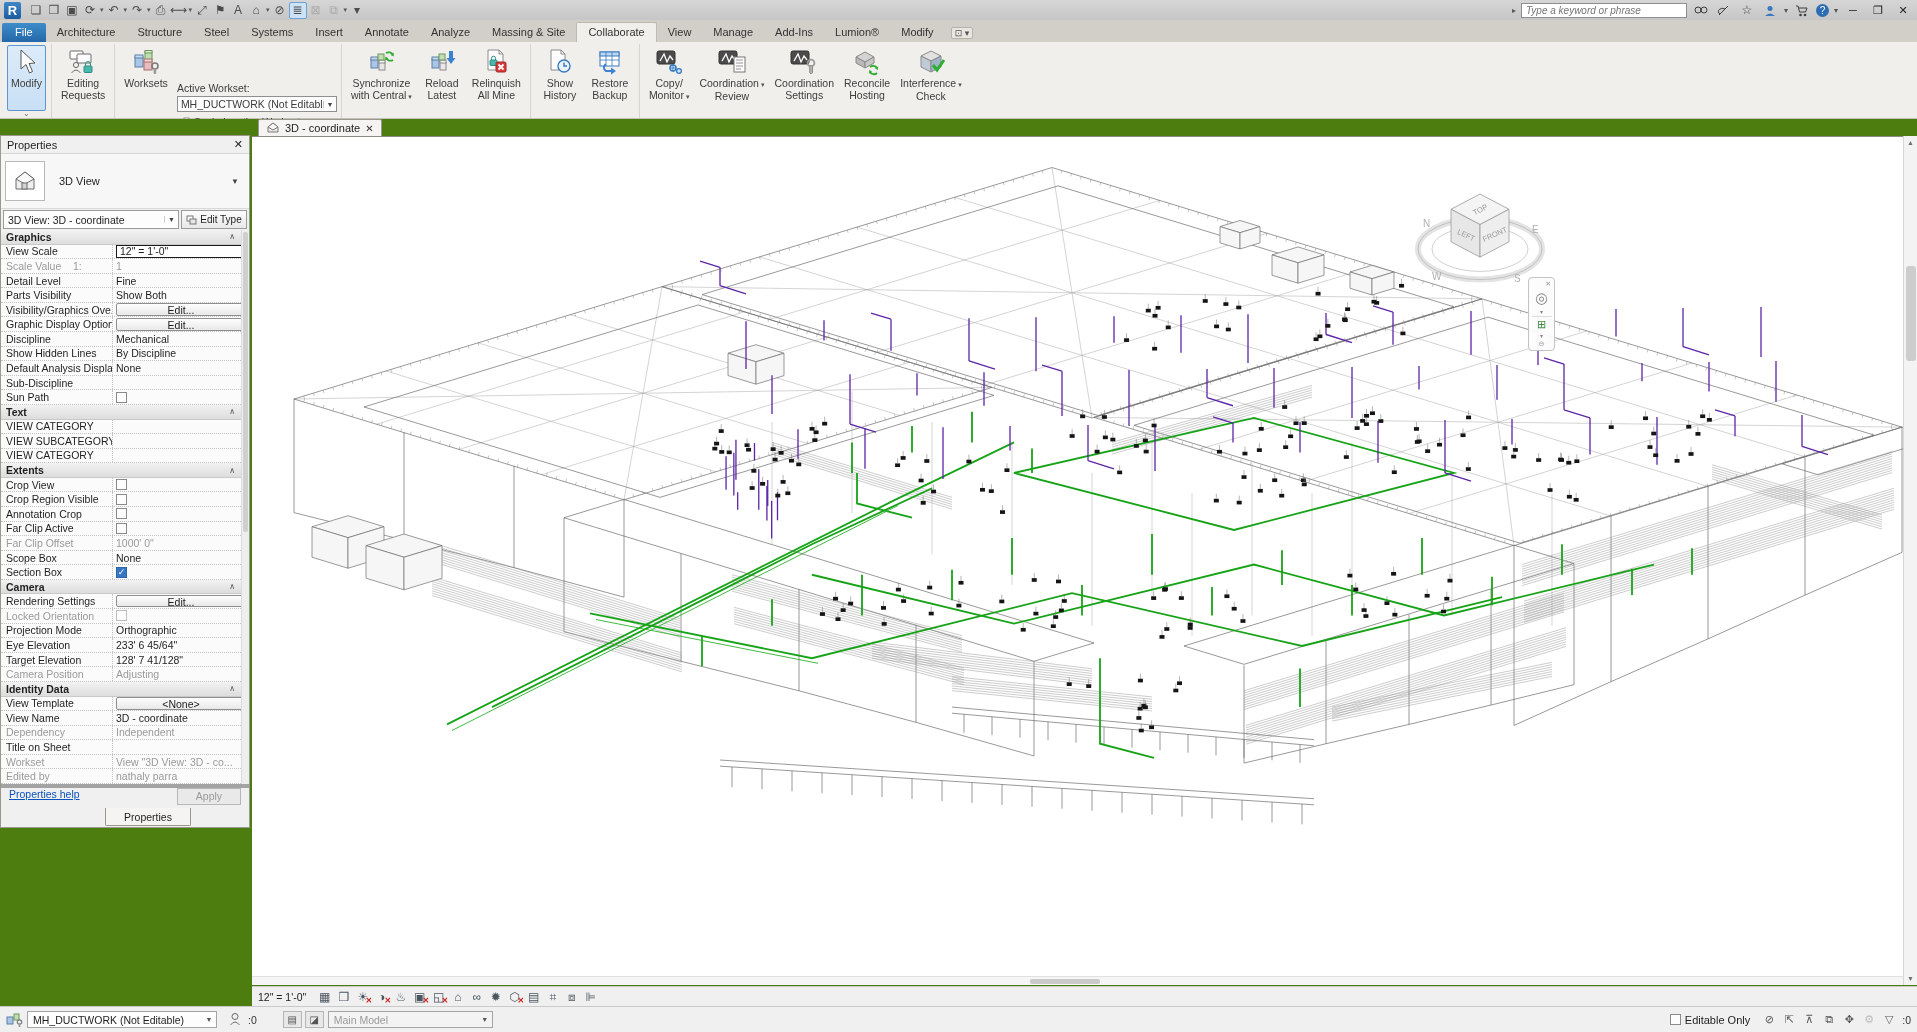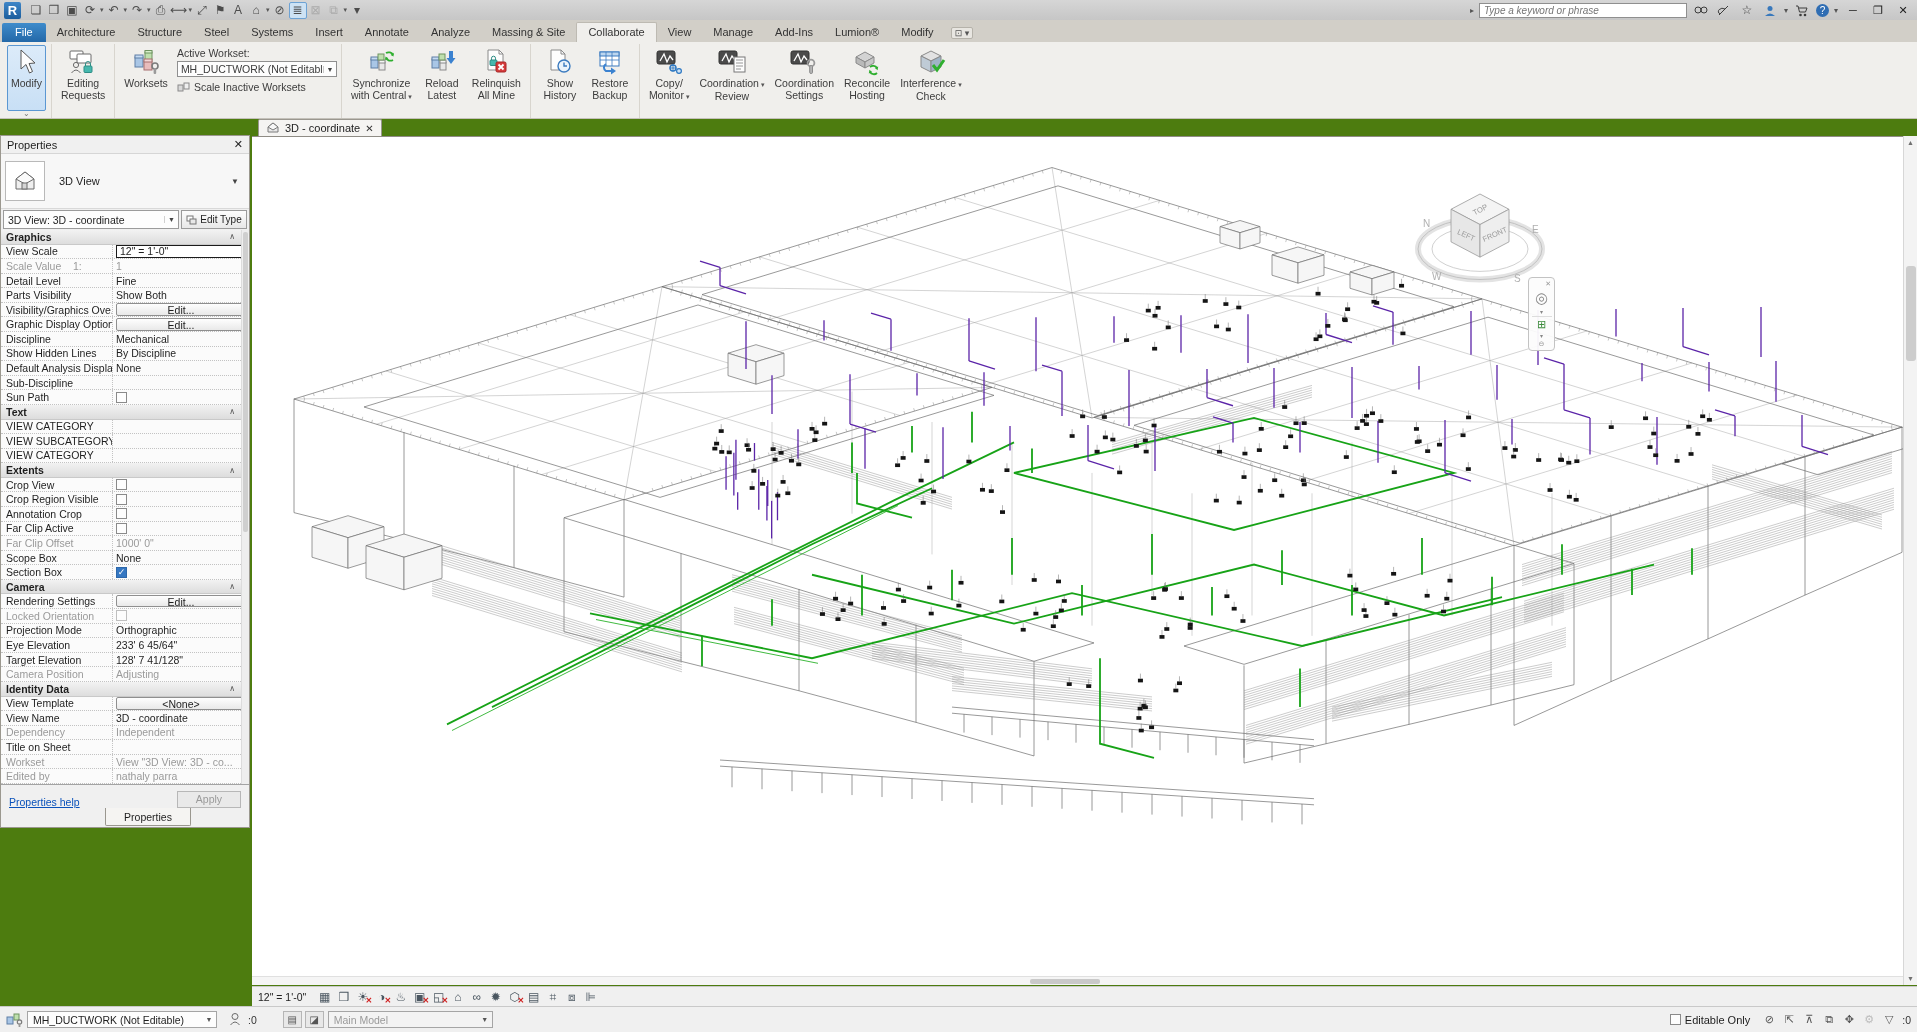--- a/index.html
+++ b/index.html
@@ -9,21 +9,21 @@
   #titlebar{height:20px;background:linear-gradient(#d6d6d6,#c6c6c6);display:flex;align-items:center;padding:0 4px;gap:2px;}
   .rlogo{width:17px;height:17px;background:linear-gradient(#3f86c8,#1b5d9d);color:#fff;font-weight:bold;font-size:13px;
     display:flex;align-items:center;justify-content:center;border-radius:2px;margin-right:4px;}
   .qbtn{width:18px;height:17px;display:inline-flex;align-items:center;justify-content:center;font-size:12px;color:#4c4c4c;cursor:default;}
   .qbtn.qactive{background:#cde2f4;border:1px solid #6da2d4;border-radius:2px;}
   .qbtn.qdis{color:#aaa;}
   .qdrop{font-size:7px;color:#555;margin:0 1px;}
   #titlemid{flex:1;text-align:center;font-size:11px;color:#8f8f8f;}
   #searchwrap{display:flex;align-items:center;gap:5px;}
   .tb-caret{font-size:8px;color:#555;}
-  #searchbox{width:208px;height:15px;border:1px solid #8f8f8f;background:#fff;font-size:10px;font-style:italic;
+  #searchbox{width:166px;height:15px;border:1px solid #8f8f8f;background:#fff;font-size:10px;font-style:italic;
     color:#777;padding:0 4px;font-family:"Liberation Sans",sans-serif;}
   .tbico{font-size:12px;color:#3c3c3c;width:18px;text-align:center;}
   .tbico svg{vertical-align:middle;}
   .winbtn{width:20px;text-align:center;font-size:11px;color:#222;}
   
   #tabrow{height:22px;background:#d2cfc8;display:flex;align-items:flex-end;padding-left:2px;}
   .tab{font-size:11px;color:#333;padding:3px 11px 4px;cursor:default;}
   .tab.file{background:linear-gradient(#3f8ccb,#2368a8);color:#fff;border-radius:2px 2px 0 0;padding:3px 13px 4px;}
   .tab.active{background:#f0efec;border:1px solid #bdbab2;border-bottom:none;border-radius:2px 2px 0 0;}
   #tabtools{margin-left:6px;display:flex;align-items:center;gap:3px;padding-bottom:3px;}
@@ -31,21 +31,21 @@
   
   #ribbon{height:77px;background:#f0efec;border-bottom:1px solid #c4c1ba;display:flex;align-items:stretch;padding:2px 0 0 2px;position:relative;}
   .rpanel{display:flex;align-items:flex-start;padding:1px 4px;position:relative;}
   .rpanel + .rpanel{border-left:1px solid #d8d5ce;}
   .rbtn{display:flex;flex-direction:column;align-items:center;font-size:10.5px;line-height:11.5px;color:#3c3c3c;
     padding:2px 3px;margin:0 1px;border:1px solid transparent;border-radius:2px;min-width:48px;}
   .rbtn .ric{height:28px;margin-bottom:2px;}
   .rbtn.sel{border-color:#5b97d2;background:linear-gradient(#dcebf9,#c8dff5);}
   .arr{font-size:7px;color:#555;margin-left:2px;}
   .panelcue{position:absolute;bottom:0;left:50%;transform:translateX(-50%);font-size:8px;color:#777;}
-  #wsblock{display:flex;flex-direction:column;font-size:10.5px;color:#3c3c3c;margin-left:4px;padding-top:2px;}
+  #wsblock{display:flex;flex-direction:column;font-size:10.5px;color:#3c3c3c;margin-left:4px;padding-top:2px;margin-top:35px;}
   #wscombo{width:160px;height:16px;border:1px solid #898漆989;border:1px solid #8f8f8f;background:#fdfdfd;display:flex;align-items:center;margin-top:2px;}
   #wscombo .val{flex:1;font-size:10.5px;padding:0 3px;white-space:nowrap;overflow:hidden;}
   #wscombo .dd{width:13px;text-align:center;font-size:7px;color:#444;border-left:1px solid #c9c9c9;}
   #grayrow{display:flex;align-items:center;gap:3px;margin-top:4px;color:#3c3c3c;}
   
   #frame{position:relative;height:887px;background:#4d7c0f;}
   
   #viewtabs{position:absolute;left:252px;top:0;right:0;height:17px;display:flex;align-items:flex-end;}
   .vtab{background:#f5f4f2;border:1px solid #9a978f;border-bottom:none;height:17px;display:flex;align-items:center;
     gap:5px;padding:0 7px;font-size:11px;color:#222;margin-left:6px;border-radius:2px 2px 0 0;}
@@ -101,21 +101,21 @@
   .prow.phead .chev{padding-right:14px;font-size:8px;color:#555;font-weight:normal;}
   .pin{border:1px solid #222;background:#fff;height:13px;display:flex;align-items:center;padding:0 3px;width:100%;}
   .pbtn{border:1px solid #8f8f8f;background:linear-gradient(#fefefe,#e9e9e9);border-radius:2px;width:100%;text-align:center;
     height:12.5px;line-height:12px;}
   .cb{width:11px;height:11px;border:1px solid #8a8a8a;background:#fdfdfd;display:inline-flex;align-items:center;
     justify-content:center;font-size:9px;color:#fff;}
   .cb.on{background:#3577c2;border-color:#2d67aa;}
   .prow.gr .cb{border-color:#bfbfbf;}
   #pscroll{position:absolute;right:0;top:0;bottom:0;width:8px;background:#eeeeee;border-left:1px solid #dcdcdc;}
   #pscroll .th{position:absolute;top:2px;left:1px;width:5px;height:300px;background:#cfcfcf;border-radius:2px;}
-  #phelp{height:24px;display:flex;align-items:flex-end;padding:0 8px;background:#f0f0f0;border-top:1px solid #a3a3a3;}
+  #phelp{height:24px;display:flex;align-items:flex-start;padding:0 8px;background:#f0f0f0;border-top:4px solid #a3a3a3;}
   #phelp a{color:#0a52bb;font-size:10.5px;text-decoration:underline;}
   #phelp .apply{margin-left:auto;width:64px;height:17px;border:1px solid #b7b7b7;background:#e9e9e9;color:#9a9a9a;
     text-align:center;line-height:15px;font-size:10.5px;}
   #ptabstrip{height:19px;background:transparent;position:relative;}
   #ptabstrip .ptab{position:absolute;left:104px;top:0;width:86px;height:18px;background:#f5f4f2;border:1px solid #9a978f;
     border-top:none;border-radius:0 0 2px 2px;font-size:10.5px;display:flex;align-items:center;justify-content:center;}
   
   #statusbar{height:26px;background:#f0f0f0;border-top:1px solid #c9c9c9;display:flex;align-items:center;padding:0 6px;font-size:11px;color:#1e1e1e;}
   #sb-hint{width:660px;white-space:nowrap;overflow:hidden;}
   .sbgroup{display:flex;align-items:center;gap:4px;}

